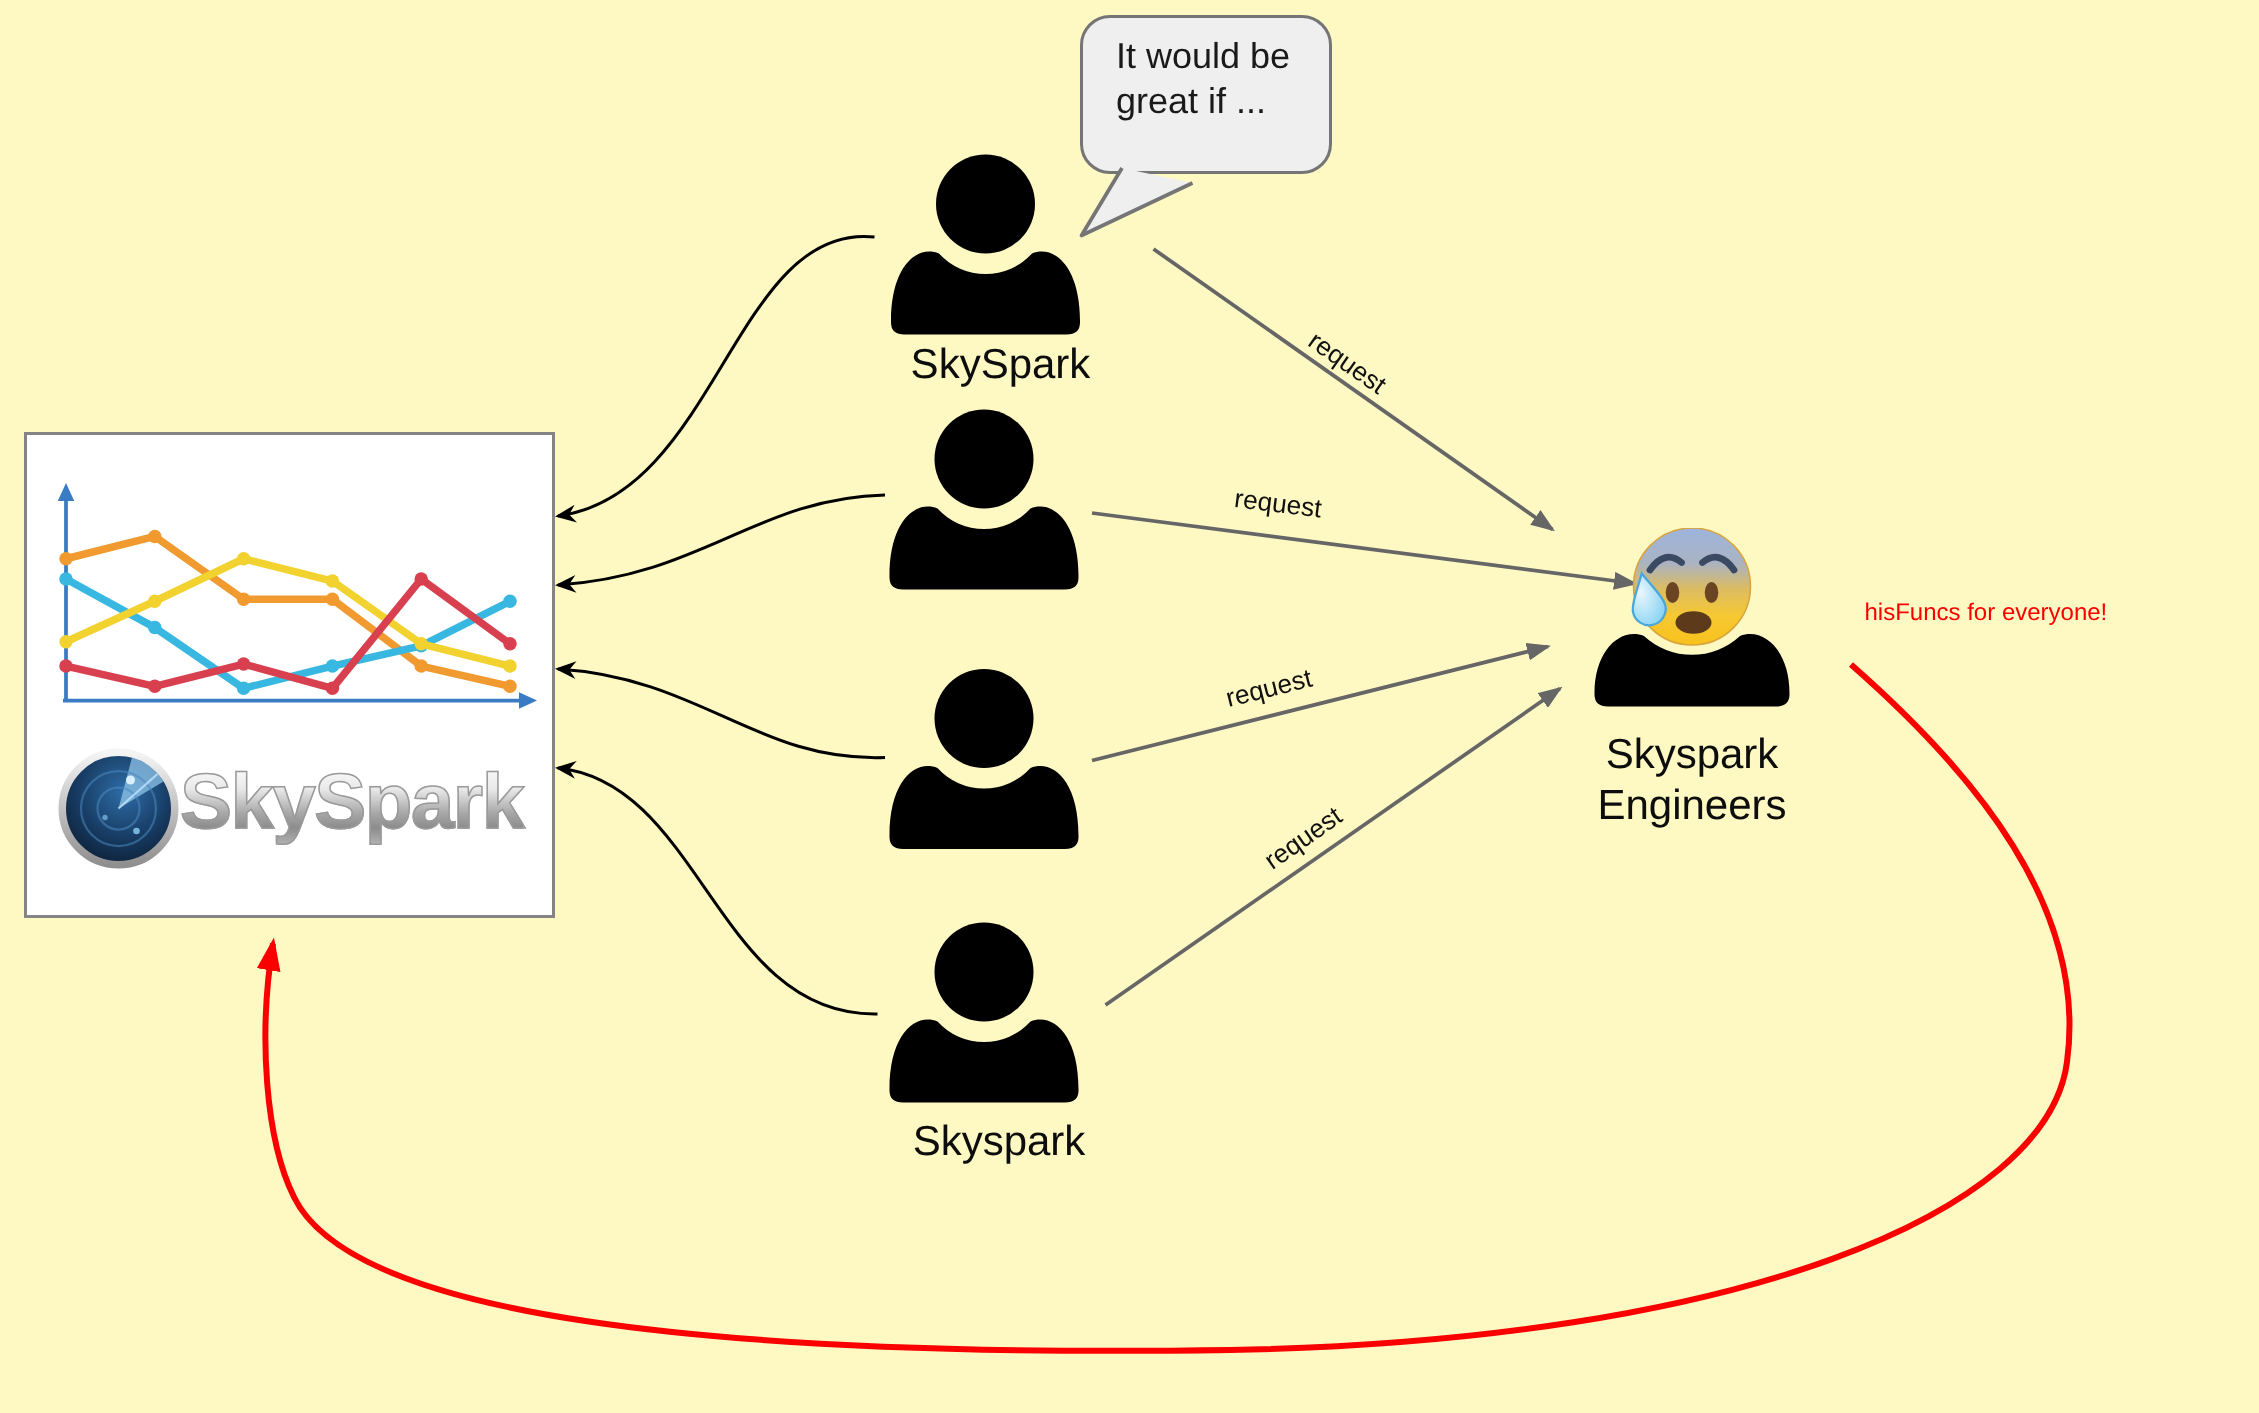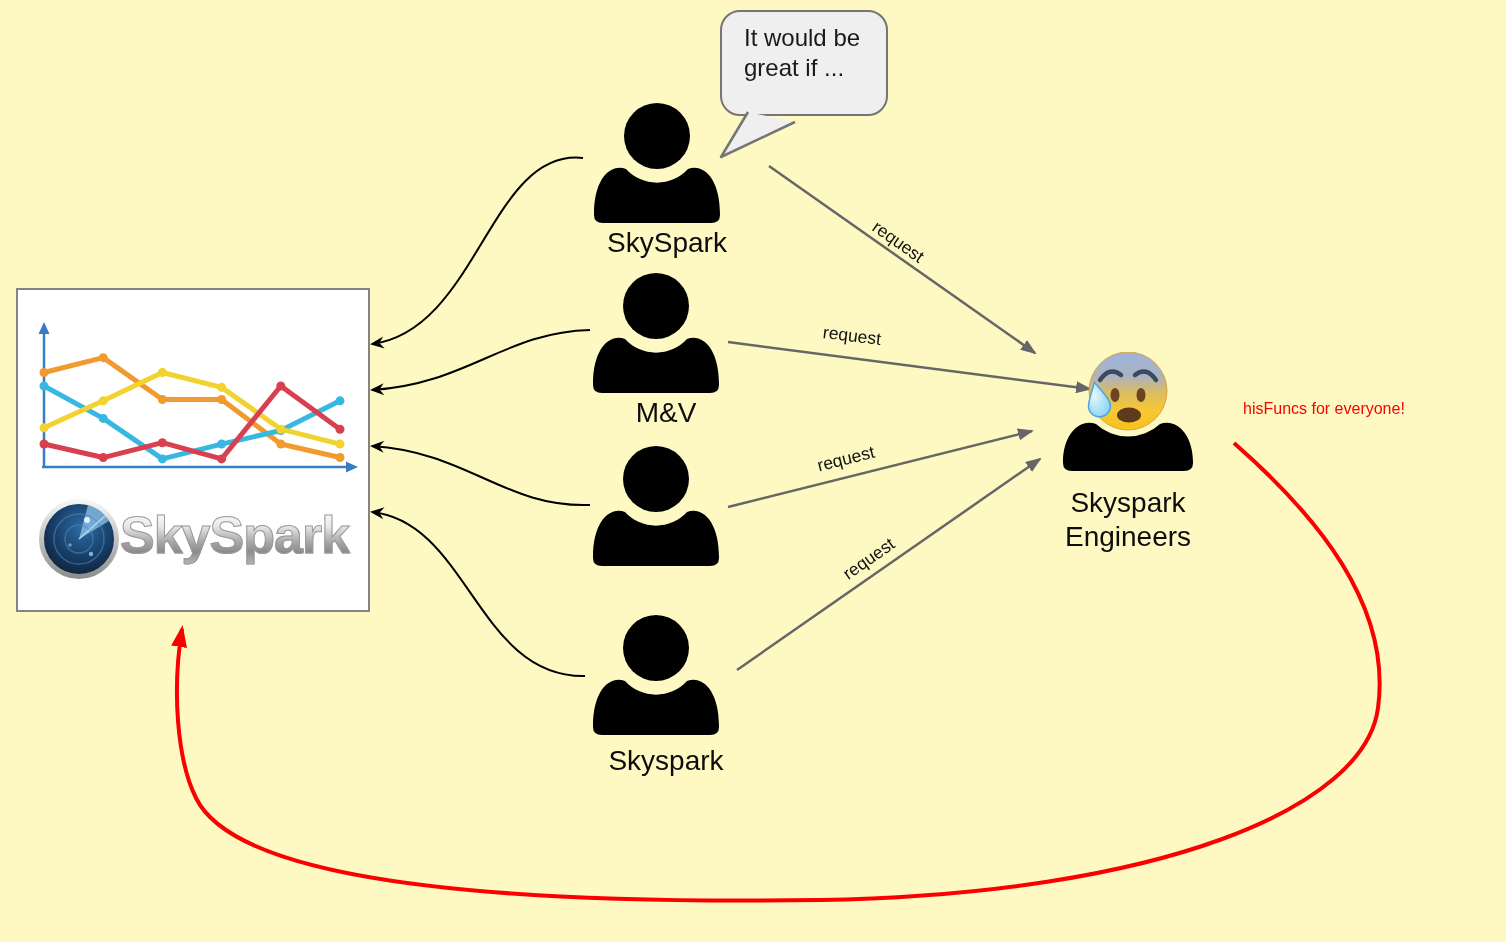--- a/index.html
+++ b/index.html
@@ -111,21 +111,20 @@
   </svg>
 
   <svg class="person-svg" style="left:591px;top:102px">
       <use href="#person-icon"></use>
     </svg>
   <div class="person-label" style="left:577px;top:227px">SkySpark</div>
 
   <svg class="person-svg" style="left:590px;top:272px">
       <use href="#person-icon"></use>
     </svg>
-  <div class="person-label" style="left:576px;top:397px">M&amp;V</div>
 
   <svg class="person-svg" style="left:590px;top:445px">
       <use href="#person-icon"></use>
     </svg>
 
   <svg class="person-svg" style="left:590px;top:614px">
       <use href="#person-icon"></use>
     </svg>
   <div class="person-label" style="left:576px;top:745px">Skyspark</div>
 

